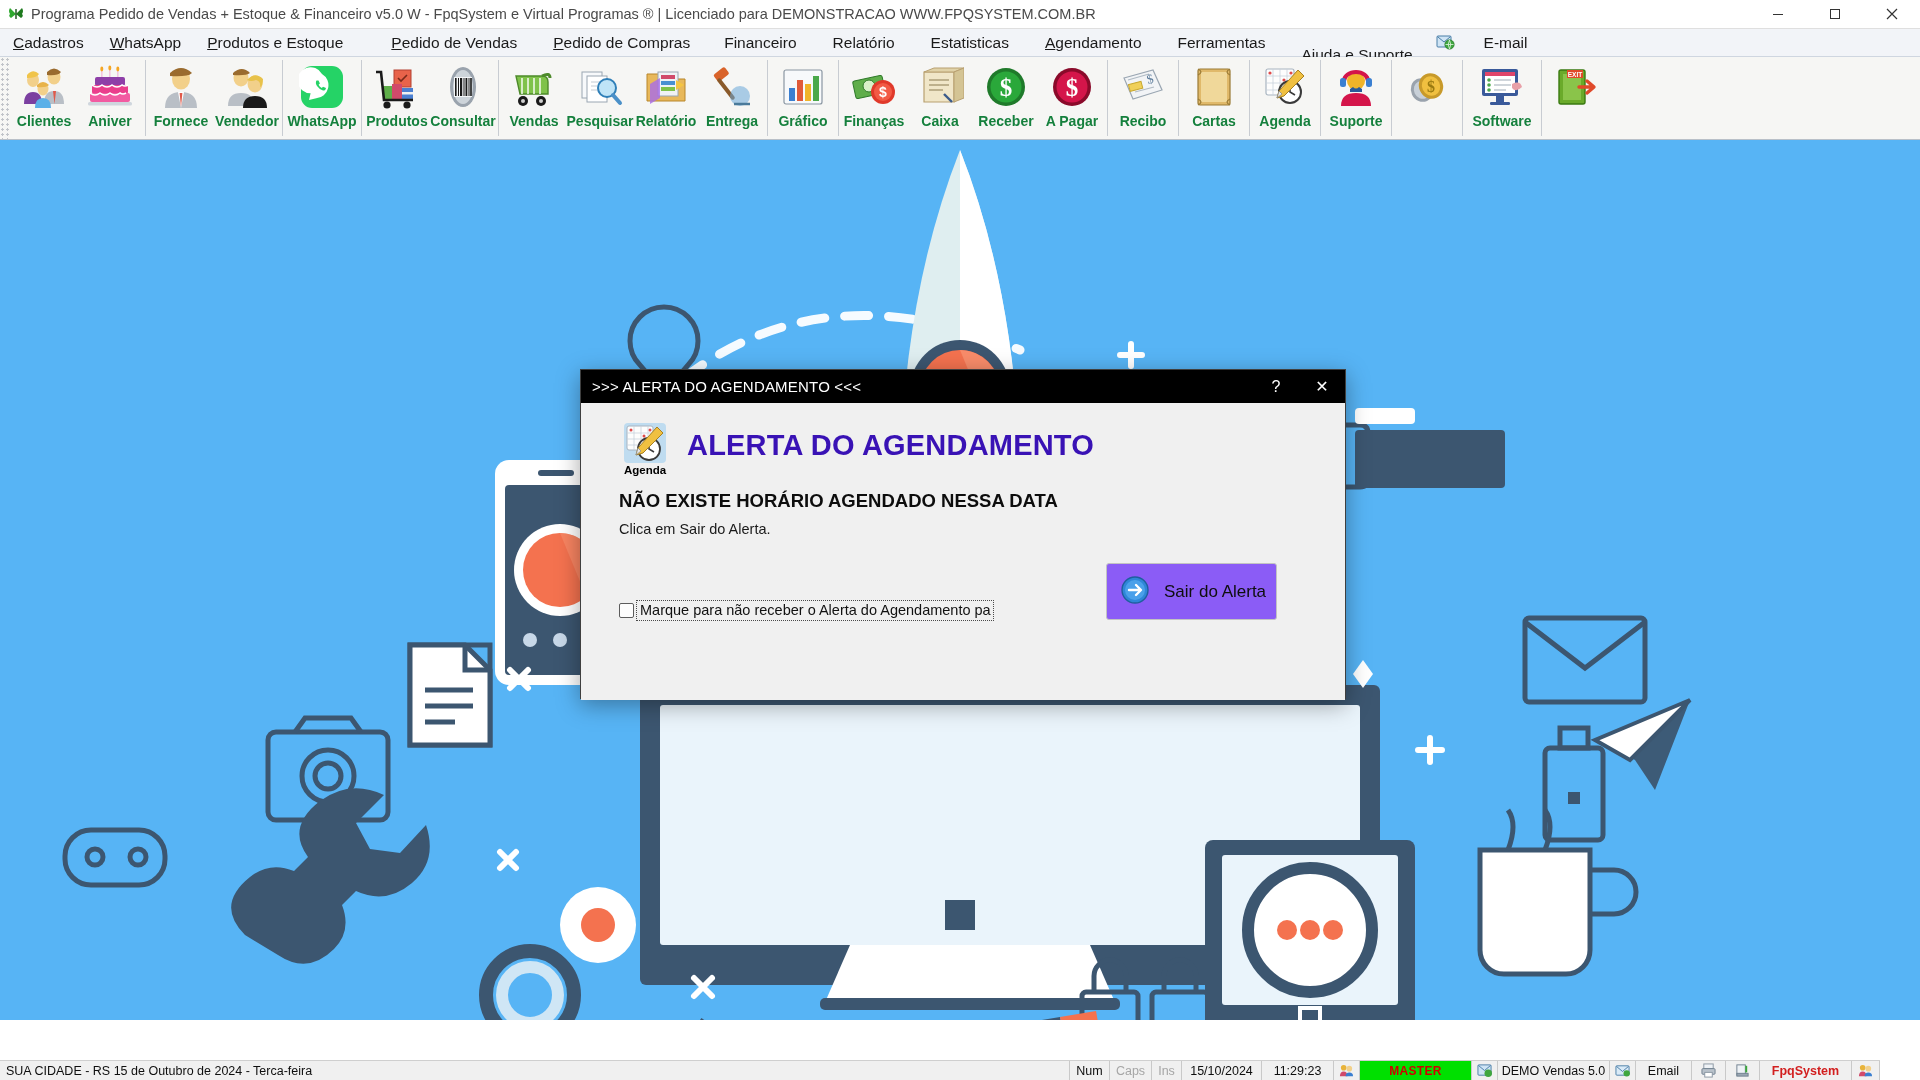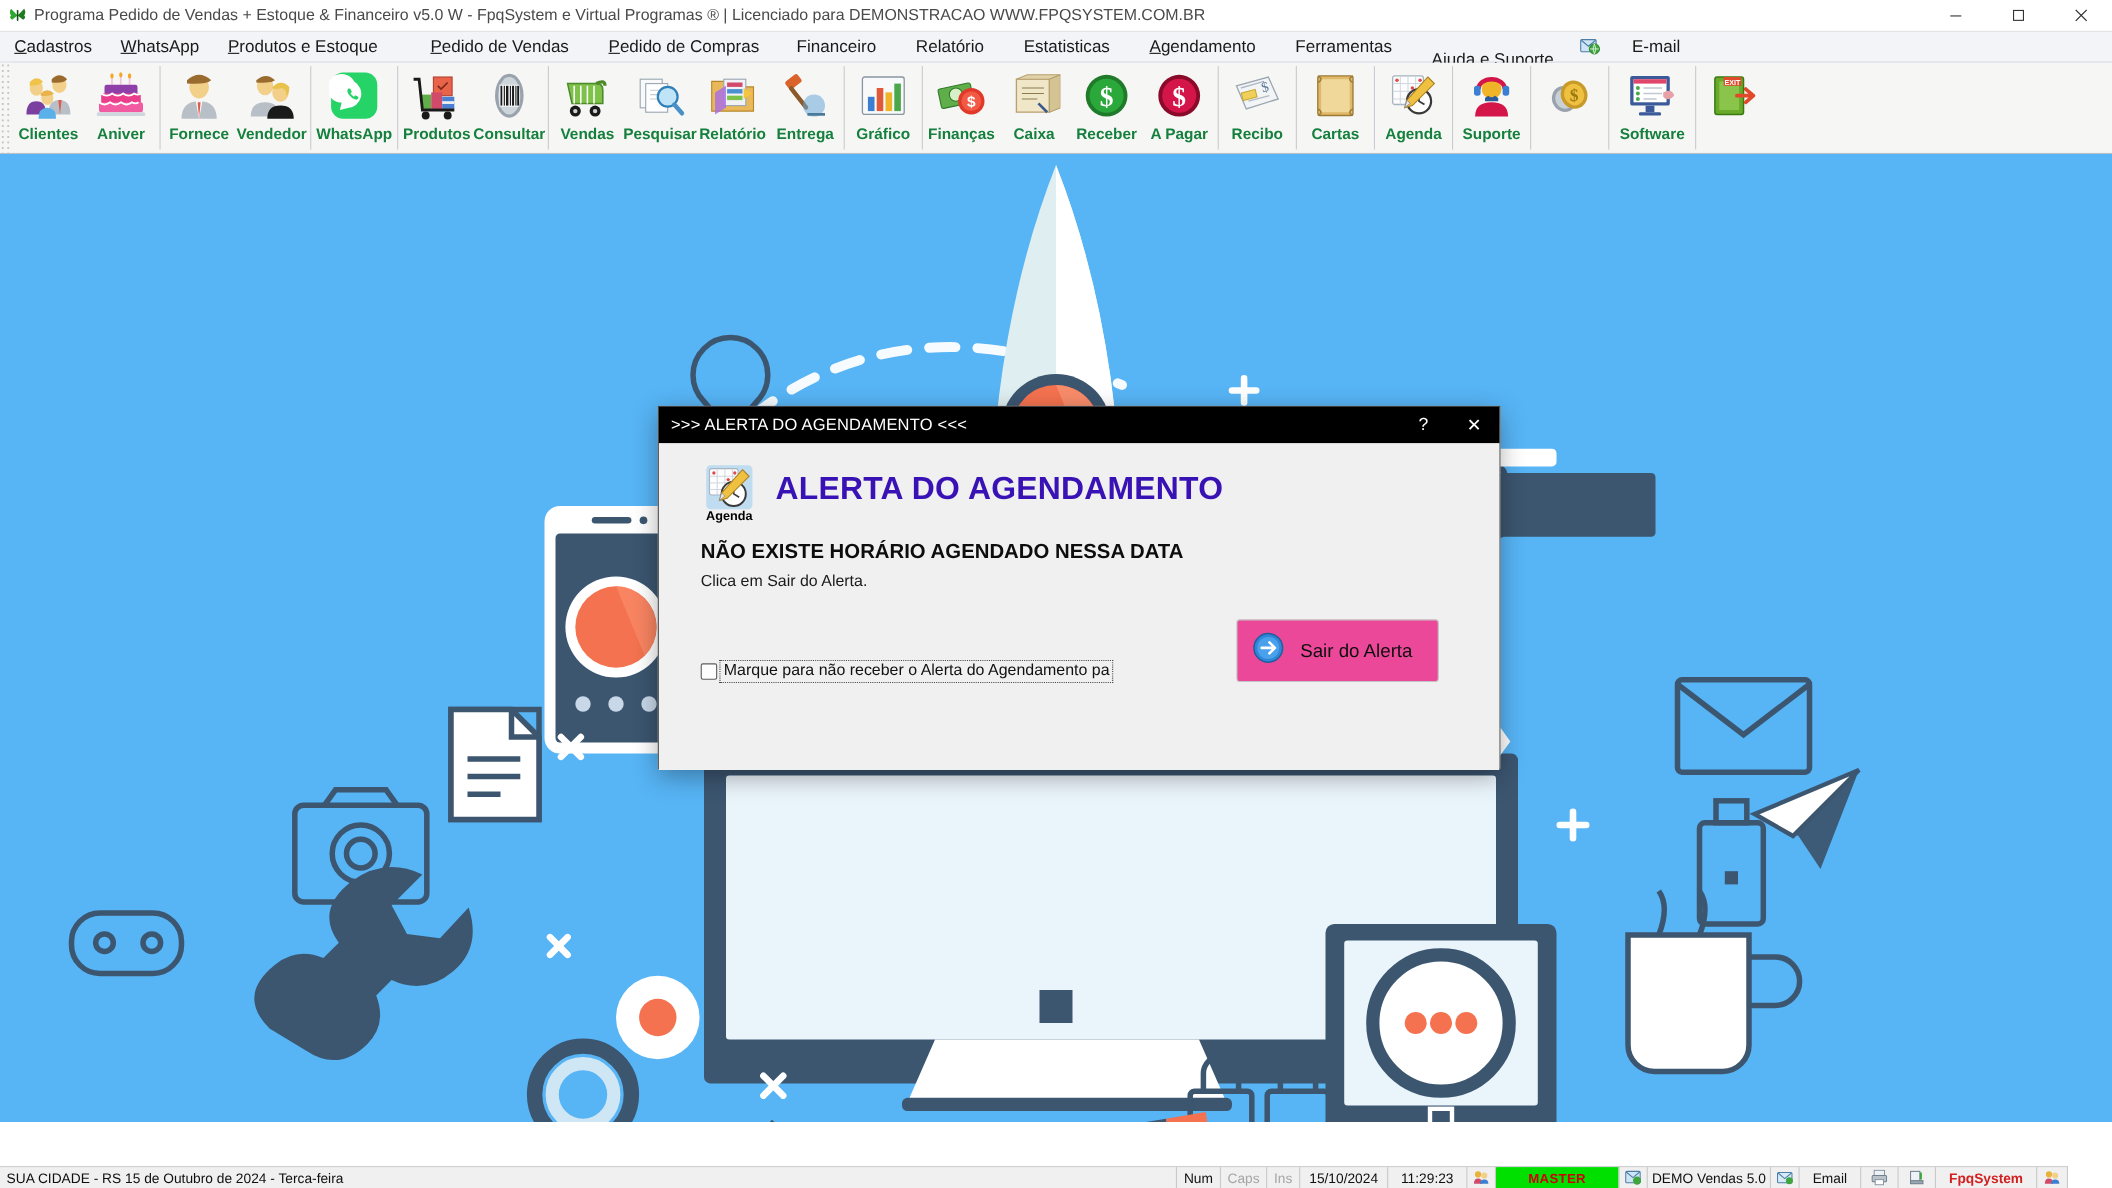--- a/index.html
+++ b/index.html
@@ -73,21 +73,21 @@
   
   .desktop {
     position: absolute; top: 140px; left: 0; width: 1920px; height: 880px;
     background: #57b4f5;
     overflow: hidden;
   }
   .wp { position: absolute; inset: 0; }
 
   
   .dialog {
-    position: absolute; left: 598px; top: 369px; width: 766px; height: 330px;
+    position: absolute; left: 580px; top: 369px; width: 766px; height: 330px;
     background: #f0f0f0;
     box-shadow: 0 6px 22px rgba(0,0,0,.35);
     border: 1px solid #3f3f3f;
   }
   .dlg-title {
     height: 33px; background: #000000; display: flex; align-items: center;
     padding-left: 11px;
   }
   .dlg-title .t {
     color: #ffffff; font-size: 15px; letter-spacing: .2px;
@@ -126,22 +126,22 @@
     width: 15px; height: 15px; border: 1px solid #5c5c5c; background: #fdfdfd;
     border-radius: 2px; flex: 0 0 auto;
   }
   .chk-lbl {
     font-size: 14.5px; color: #111; margin-left: 2px; white-space: nowrap;
     border: 1px dotted #4a4a4a; padding: 1px 2px 2px 3px;
     max-width: 360px; overflow: hidden;
     font-family: "Liberation Sans", sans-serif;
   }
   .btn-exit {
-    position: absolute; left: 1104px; top: 171px; width: 184px; height: 57px;
-    background: #ec4899; border: 1px solid #c3c3c3; border-radius: 3px;
+    position: absolute; left: 1104px; top: 171px; width: 171px; height: 57px;
+    background: #8b5cf6; border: 1px solid #c3c3c3; border-radius: 3px;
     display: flex; align-items: center; padding-left: 13px; gap: 14px;
   }
   .btn-exit .txt {
     font-size: 17px; color: #0e0e0e;
     font-family: "Liberation Sans", sans-serif;
   }
 
   
   .statusbar {
     position: absolute; left: 0; top: 1060px; width: 1880px; height: 20px;

